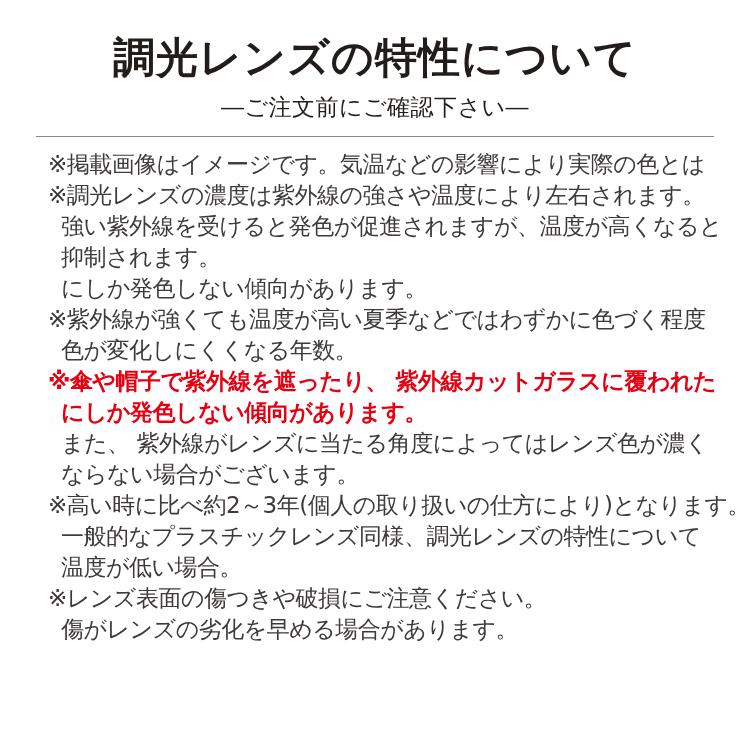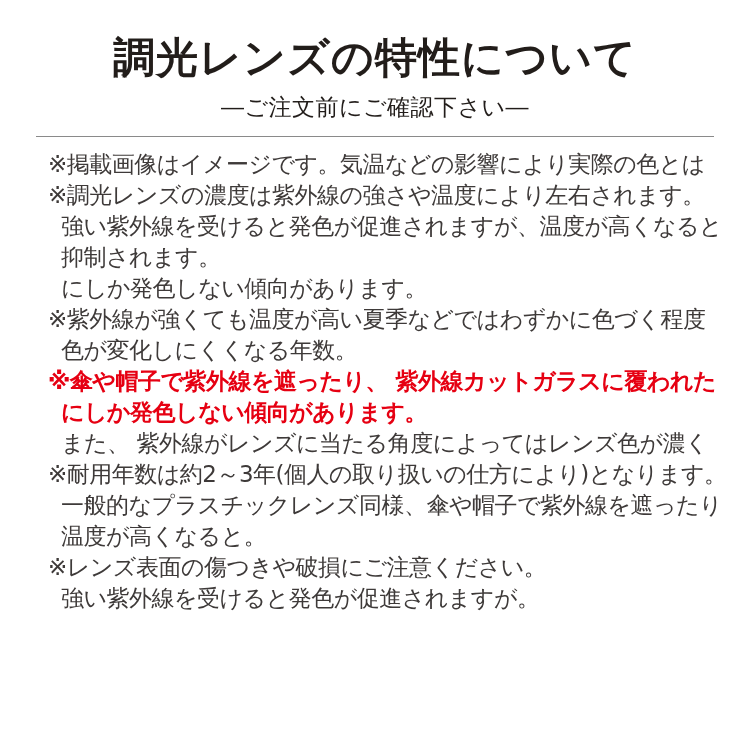--- a/index.html
+++ b/index.html
@@ -74,19 +74,20 @@
       <div class="note-line"><span class="seg normal">※掲載画像はイメージです。気温などの影響により実際の色とは</span></div>
       <div class="note-line"><span class="seg normal">※調光レンズの濃度は紫外線の強さや温度により左右されます。</span></div>
       <div class="note-line indent"><span class="seg bold">強い紫外線を受けると発色が促進されますが、温度が高くなると</span></div>
       <div class="note-line indent"><span class="seg bold">抑制されます。</span></div>
       <div class="note-line indent"><span class="seg normal">にしか発色しない傾向があります。</span></div>
       <div class="note-line"><span class="seg normal">※紫外線が強くても温度が高い夏季などではわずかに色づく程度</span></div>
       <div class="note-line indent"><span class="seg normal">色が変化しにくくなる年数。</span></div>
       <div class="note-line"><span class="seg red">※傘や帽子で紫外線を遮ったり、 紫外線カットガラスに覆われた</span></div>
       <div class="note-line indent"><span class="seg red">にしか発色しない傾向があります。</span></div>
       <div class="note-line indent"><span class="seg normal">また、 紫外線がレンズに当たる角度によってはレンズ色が濃く</span></div>
-      <div class="note-line"><span class="seg normal">※耐用年数は</span><span class="seg bold">約2～3年(個人の取り扱いの仕方により)</span><span class="seg normal">となります。</span></div>
-      <div class="note-line indent"><span class="seg normal">一般的なプラスチックレンズ同様、傘や帽子で紫外線を遮ったり</span></div>
-      <div class="note-line indent"><span class="seg normal">温度が高くなると。</span></div>
+      <div class="note-line indent"><span class="seg normal">ならない場合がございます。</span></div>
+      <div class="note-line"><span class="seg normal">※高い時に比べ</span><span class="seg bold">約2～3年(個人の取り扱いの仕方により)</span><span class="seg normal">となります。</span></div>
+      <div class="note-line indent"><span class="seg normal">一般的なプラスチックレンズ同様、調光レンズの特性について</span></div>
+      <div class="note-line indent"><span class="seg normal">温度が低い場合。</span></div>
       <div class="note-line"><span class="seg normal">※レンズ表面の傷つきや破損にご注意ください。</span></div>
-      <div class="note-line indent"><span class="seg normal">強い紫外線を受けると発色が促進されますが。</span></div>
+      <div class="note-line indent"><span class="seg normal">傷がレンズの劣化を早める場合があります。</span></div>
     </div>
 </div>
 
 </body></html>

